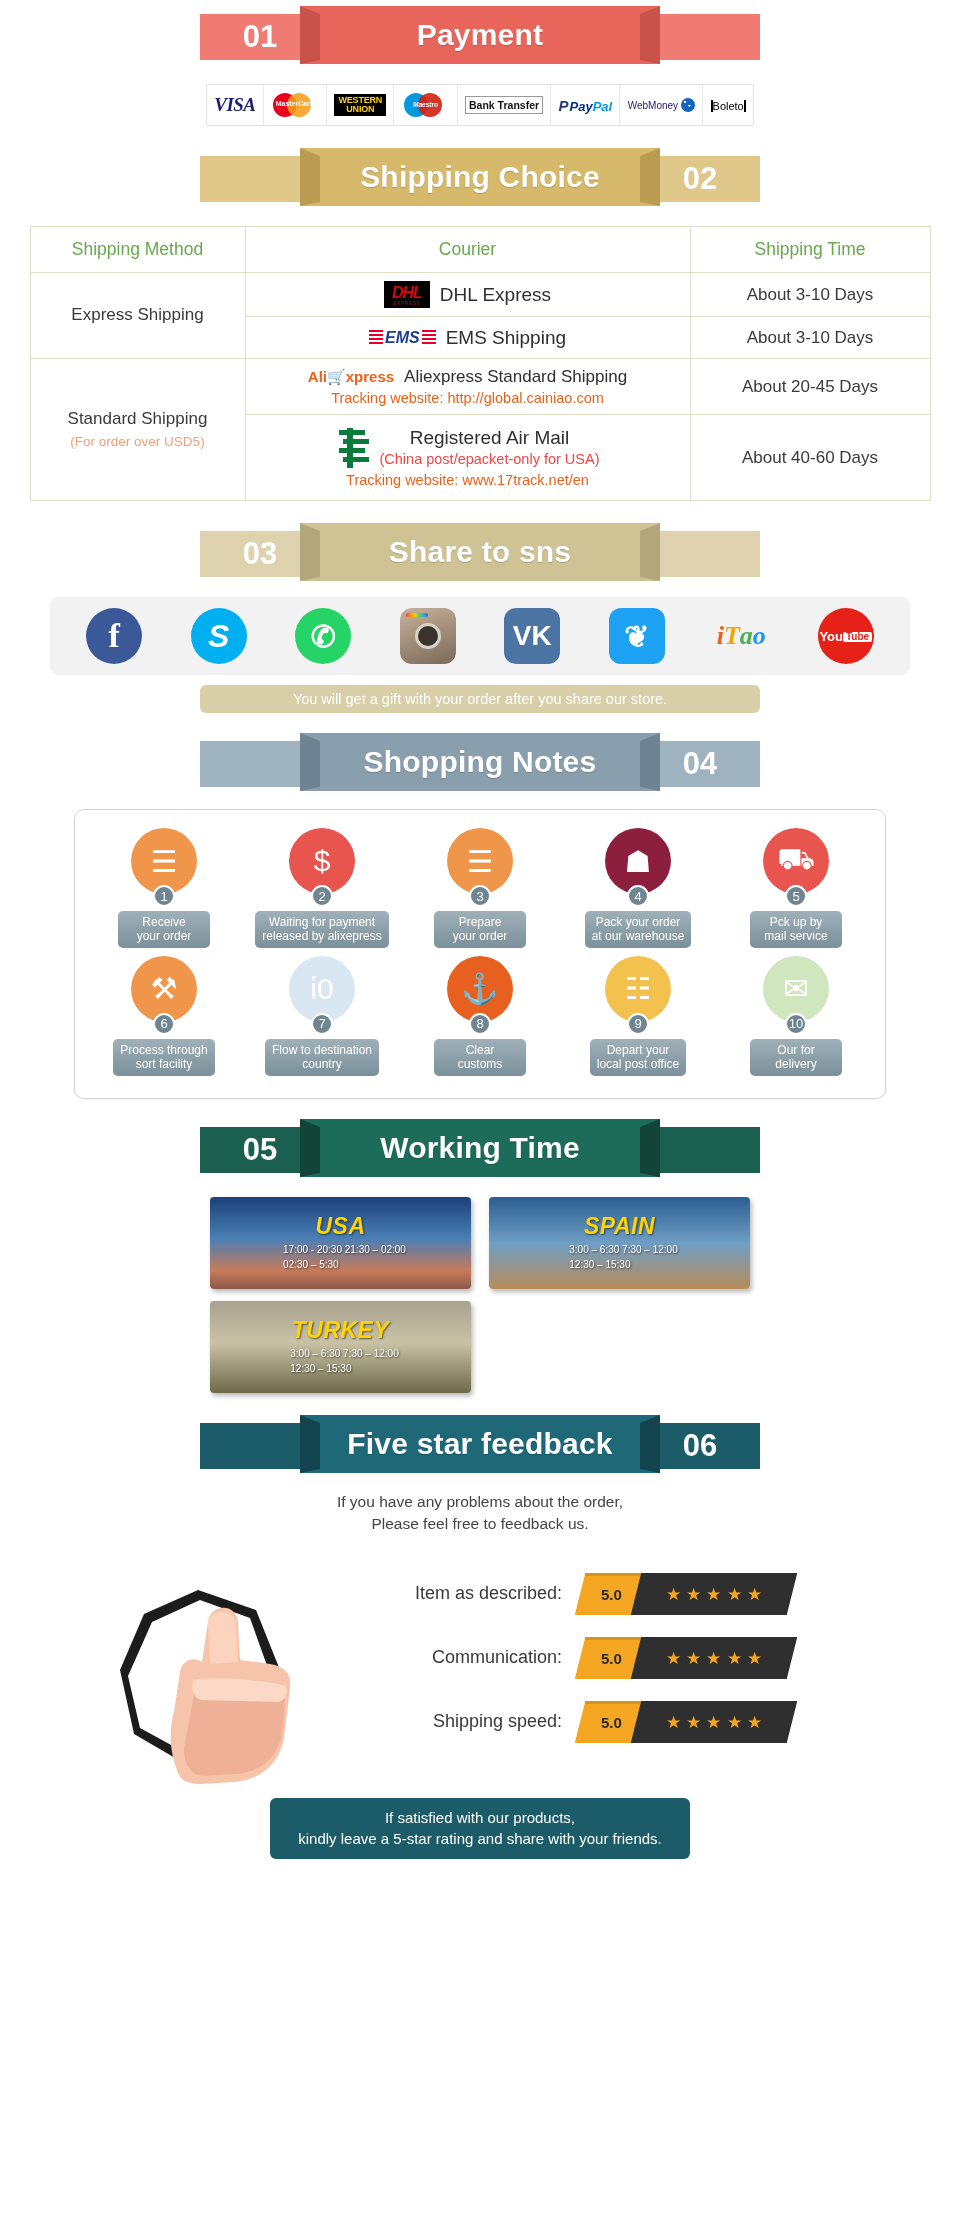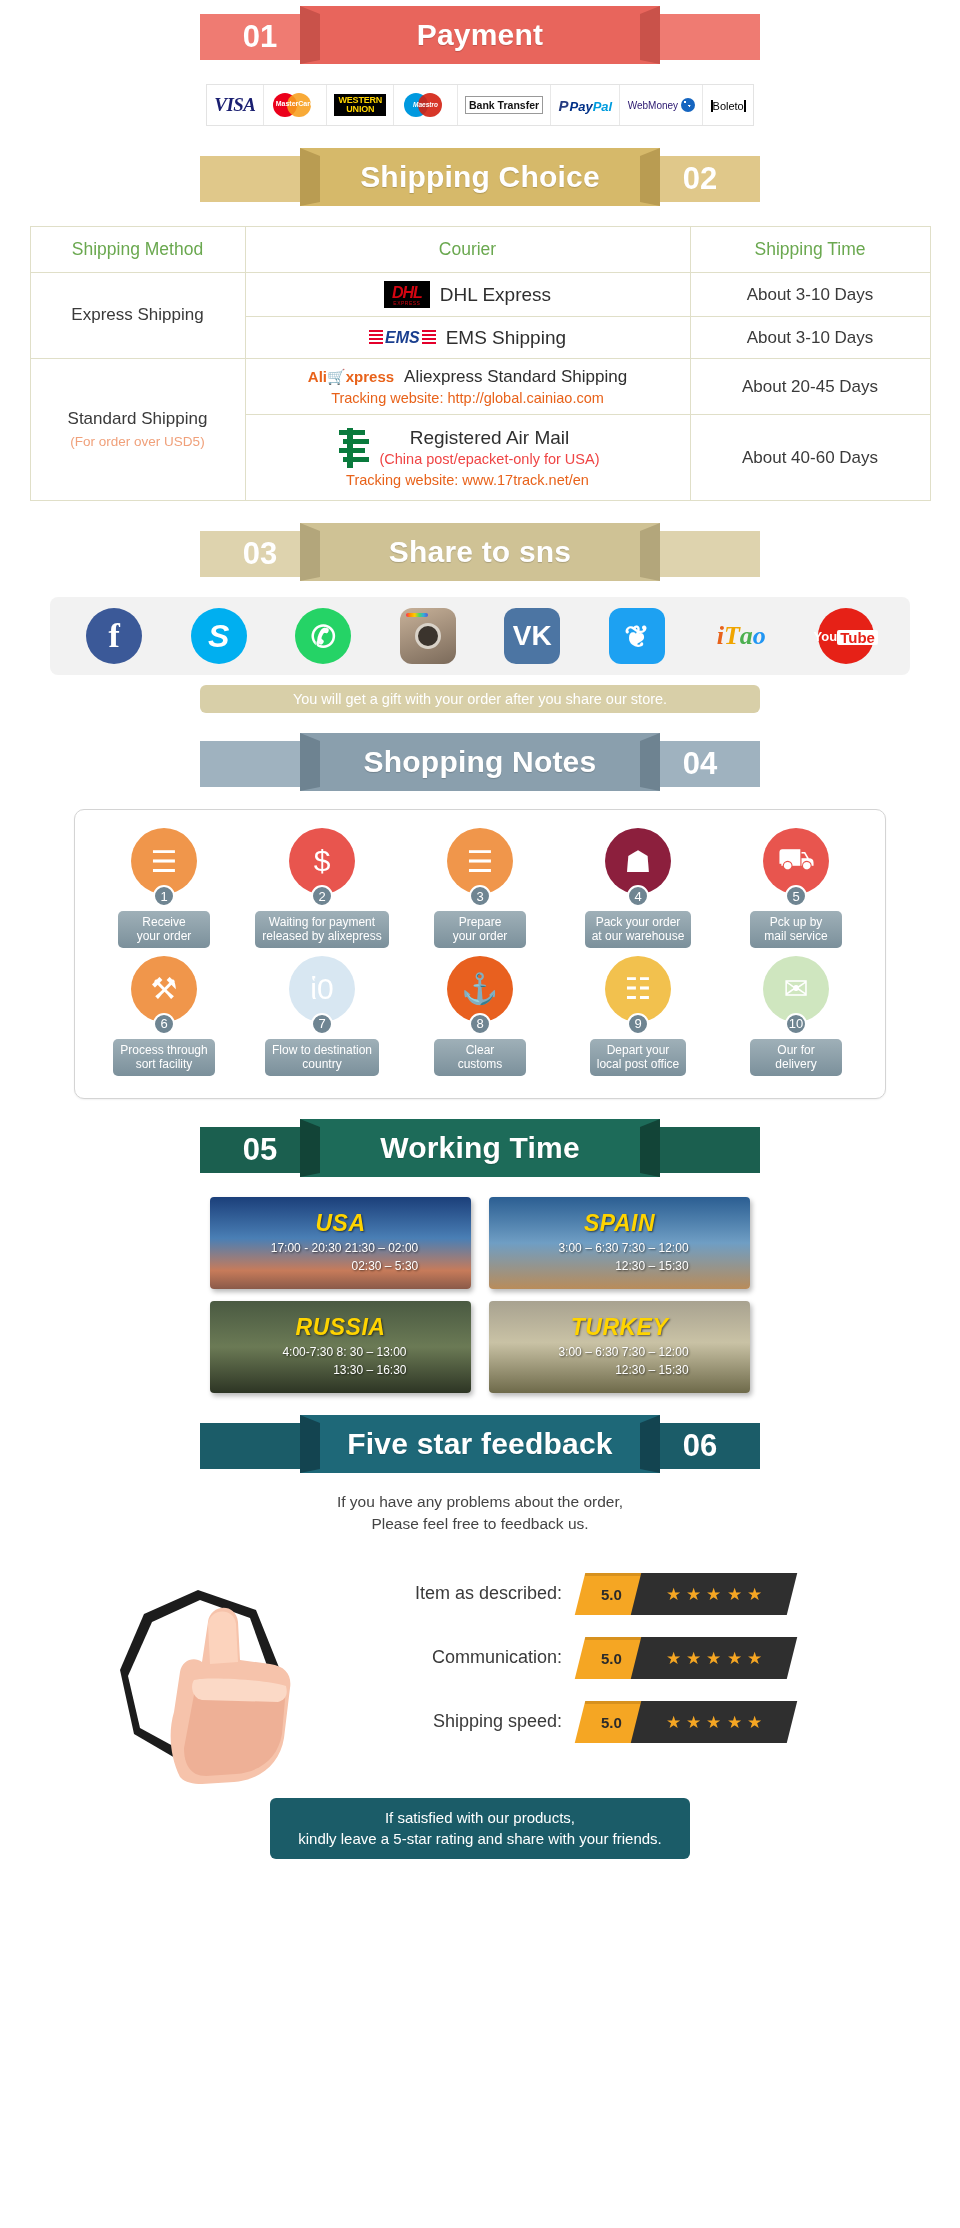--- a/index.html
+++ b/index.html
@@ -169,21 +169,21 @@
   .sns-ig .rainbow { position: absolute; top: 5px; left: 6px; width: 22px; height: 4px;
        background: linear-gradient(to right,#ff2d55,#ff9500,#ffcc00,#4cd964,#34aadc,#5856d6); border-radius: 2px; }
   .sns-vk { border-radius: 12px; background: #4c75a3; font-size: 28px; }
   .sns-tw { border-radius: 12px; background: #1da1f2; font-size: 30px; }
   .sns-itao { background: transparent; font-family: "Liberation Serif", serif; font-style: italic; font-size: 26px; }
   .sns-itao .i { color: #e8621a; } .sns-itao .t { color: #f0a500; }
   .sns-itao .a { color: #4caf50; } .sns-itao .o { color: #2196f3; }
   .sns-yt { border-radius: 50%; background: #e62117; display: flex; flex-direction: row;
             align-items: center; justify-content: center; line-height: 1; }
   .sns-yt .y { font-size: 13px; }
-  .sns-yt .t { font-size: 15px; background: #fff; color: #e62117; padding: 0 3px; border-radius: 2px; margin-top: 2px; }
+  .sns-yt .t { font-size: 10px; background: #fff; color: #e62117; padding: 0 3px; border-radius: 2px; margin-top: 2px; }
 
   .sns-note {
     width: 560px; margin: 10px auto 0;
     background: #d8cfa8; color: #ffffff;
     border-radius: 6px; text-align: center;
     font-size: 14.5px; padding: 6px 10px;
   }
 
   
   .notes-box {
@@ -219,22 +219,22 @@
     height: 92px; border-radius: 4px; position: relative; overflow: hidden;
     box-shadow: 2px 3px 5px rgba(0,0,0,.28);
     display: flex; flex-direction: column; align-items: center; justify-content: center;
   }
   .wt-usa   { background: linear-gradient(#1b3f7a 0%, #4a7fb5 45%, #c77b5a 80%, #8a5a49 100%); }
   .wt-spain { background: linear-gradient(#2b5e92 0%, #6f9ec4 50%, #b98c5a 100%); }
   .wt-russia{ background: linear-gradient(#4a5a42 0%, #6b7a55 50%, #2d3524 100%); }
   .wt-turkey{ background: linear-gradient(#a8a290 0%, #c9c2a5 45%, #6e6a4a 100%); }
   .wt-country { font-size: 23px; font-weight: bold; font-style: italic; color: #ffd400;
                 text-shadow: 1px 1px 2px rgba(0,0,0,.55); letter-spacing: .5px; }
-  .wt-times { color: #fff; font-size: 12px; text-shadow: 1px 1px 2px rgba(0,0,0,.6);
-              text-align: right; line-height: 1.5; margin-top: 2px; margin-left: 8px; }
+  .wt-times { color: #fff; font-size: 10px; text-shadow: 1px 1px 2px rgba(0,0,0,.6);
+              text-align: left; line-height: 1.5; margin-top: 2px; margin-left: 8px; }
 
   
   .fb-intro { text-align: center; font-size: 15.5px; color: #444; margin-top: 14px; line-height: 1.45; }
   .fb-body { position: relative; height: 250px; margin-top: 6px; }
   .thumb-art { position: absolute; left: 110px; top: 10px; width: 230px; height: 235px; }
   .fb-rows { position: absolute; left: 380px; top: 20px; width: 560px; }
   .fb-row { display: flex; align-items: center; height: 64px; }
   .fb-label { width: 200px; font-size: 18px; color: #3a3a3a; text-align: right; padding-right: 18px; }
   .fb-badge { position: relative; display: flex; align-items: stretch; height: 42px; }
   .fb-score {
@@ -574,27 +574,20 @@
             <div>02:30 – 5:30</div>
           </div>
         </div>
         <div class="wt-card wt-spain">
           <div class="wt-country">SPAIN</div>
           <div class="wt-times">
             <div>3:00 – 6:30   7:30 – 12:00</div>
             <div>12:30 – 15:30</div>
           </div>
         </div>
-        <div class="wt-card wt-russia">
-          <div class="wt-country">RUSSIA</div>
-          <div class="wt-times">
-            <div>4:00-7:30   8: 30 – 13:00</div>
-            <div>13:30 – 16:30</div>
-          </div>
-        </div>
         <div class="wt-card wt-turkey">
           <div class="wt-country">TURKEY</div>
           <div class="wt-times">
             <div>3:00 – 6:30   7:30 – 12:00</div>
             <div>12:30 – 15:30</div>
           </div>
         </div>
       </div>
   </div>
 

